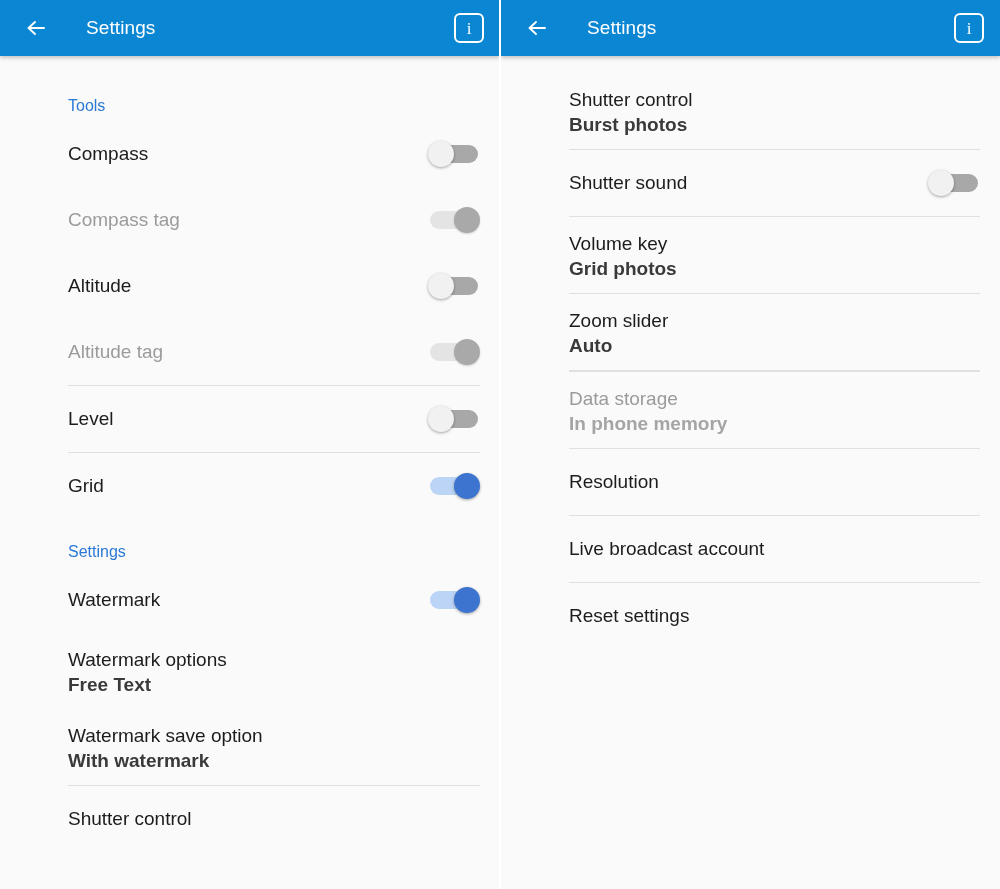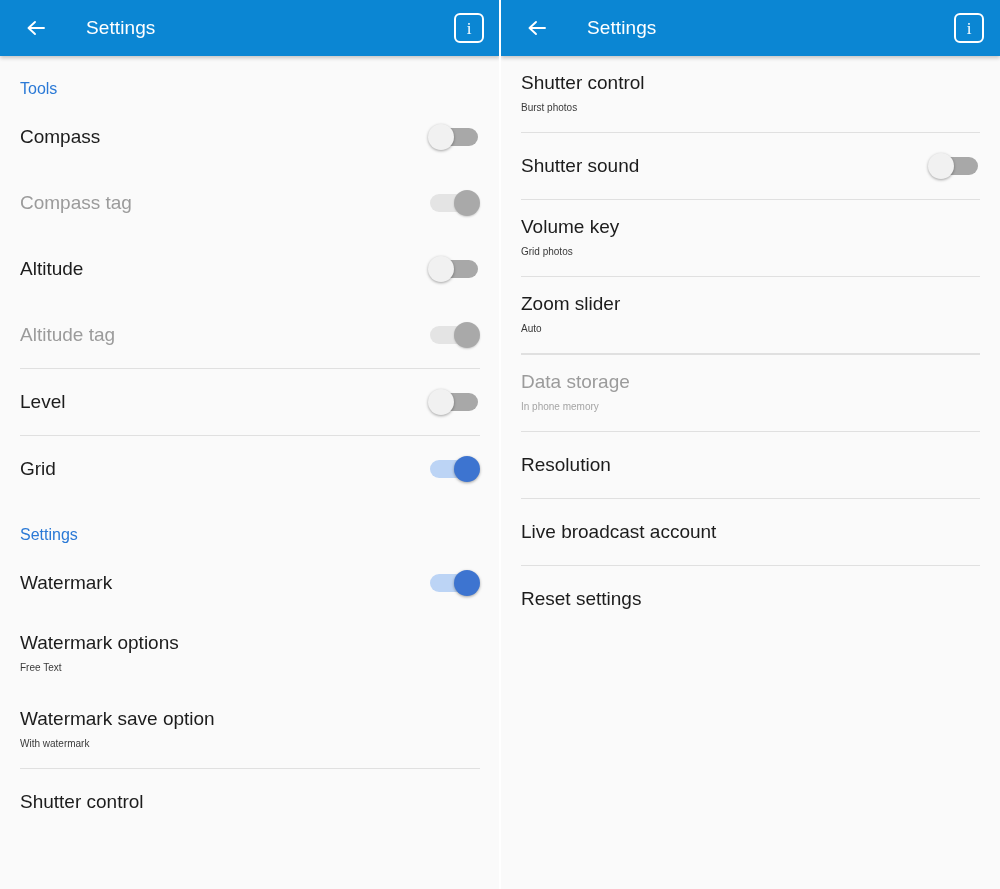--- a/index.html
+++ b/index.html
@@ -60,22 +60,23 @@
     font-family:"Liberation Serif", serif;
     cursor:pointer;
     flex:0 0 auto;
   }
 
   
   .list {
     position:relative;
     height:827px;
     background:#fafafa;
-    padding:0 20px;
+    padding:17px 20px;
     overflow:hidden;
+    margin-left:48px;
   }
 
   .section-header {
     color:#2a79d6;
     font-size:16px;
     padding-top:22px;
     padding-bottom:4px;
     line-height:22px;
   }
 
@@ -94,25 +95,26 @@
     flex:1 1 auto;
     min-width:0;
   }
   .row-title {
     font-size:19px;
     color:#1c1c1c;
     line-height:26px;
     white-space:nowrap;
   }
   .row-sub {
-    font-size:10px;
+    font-size:19px;
     color:#3a3a3a;
     line-height:22px;
     margin-top:1px;
     white-space:nowrap;
+    font-weight:bold;
   }
   .row.disabled .row-title { color:#9b9b9b; }
   .row.disabled .row-sub   { color:#a5a5a5; }
 
   .divider {
     height:1px;
     background:#e0e0e0;
     width:100%;
   }
 

